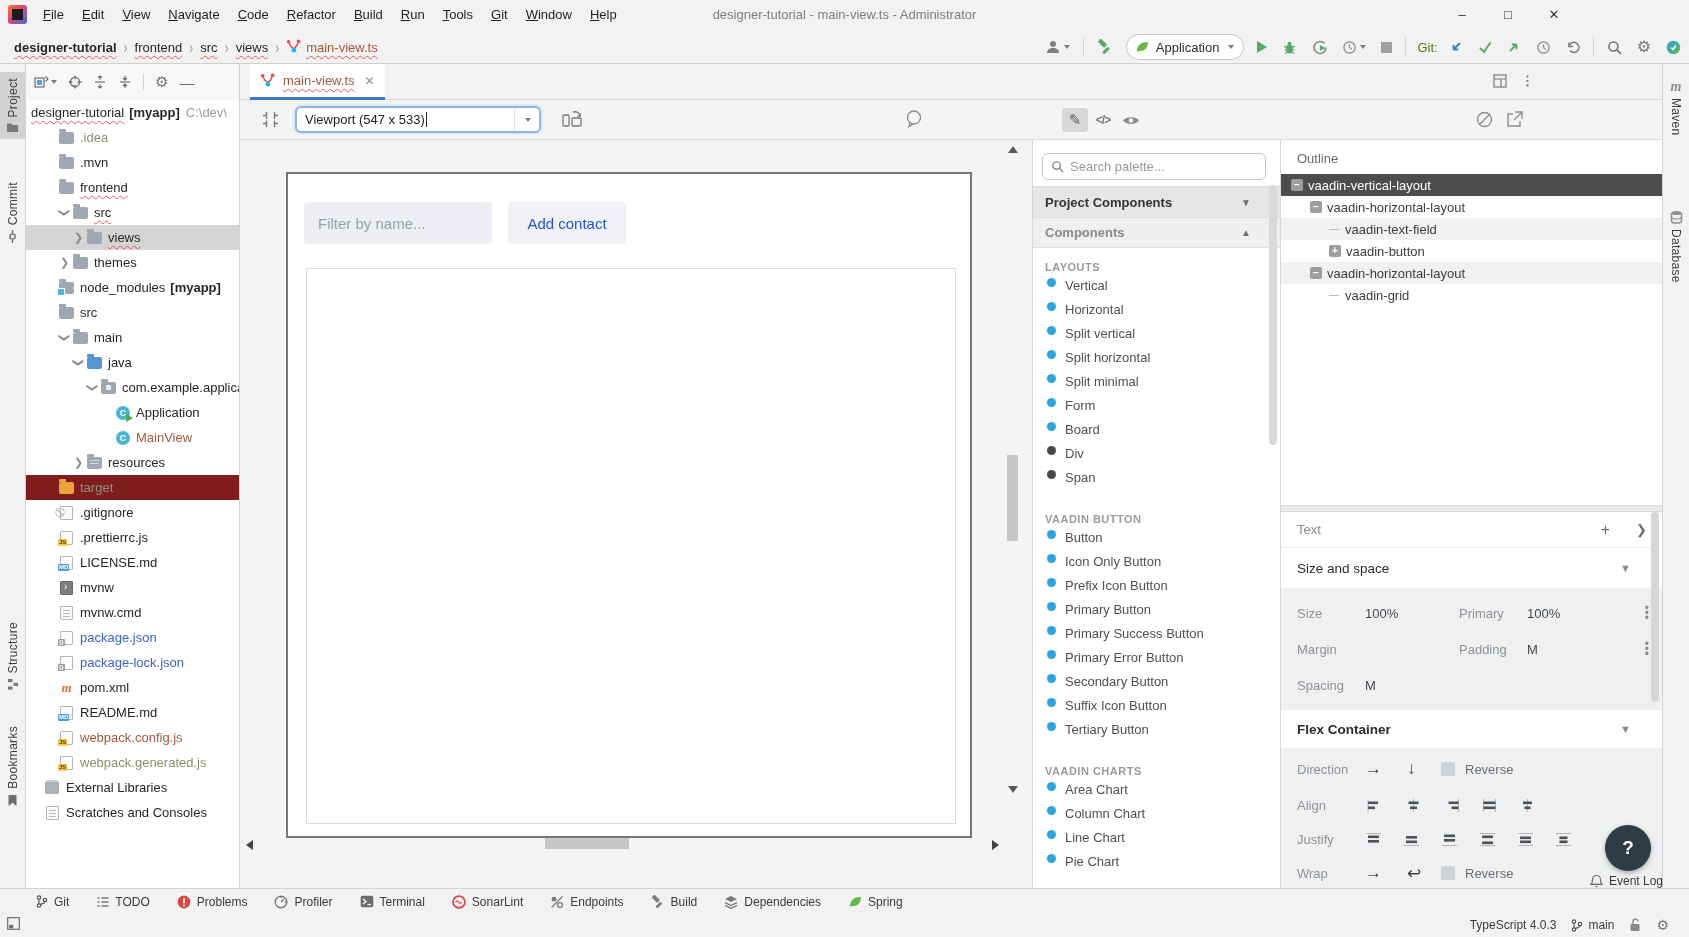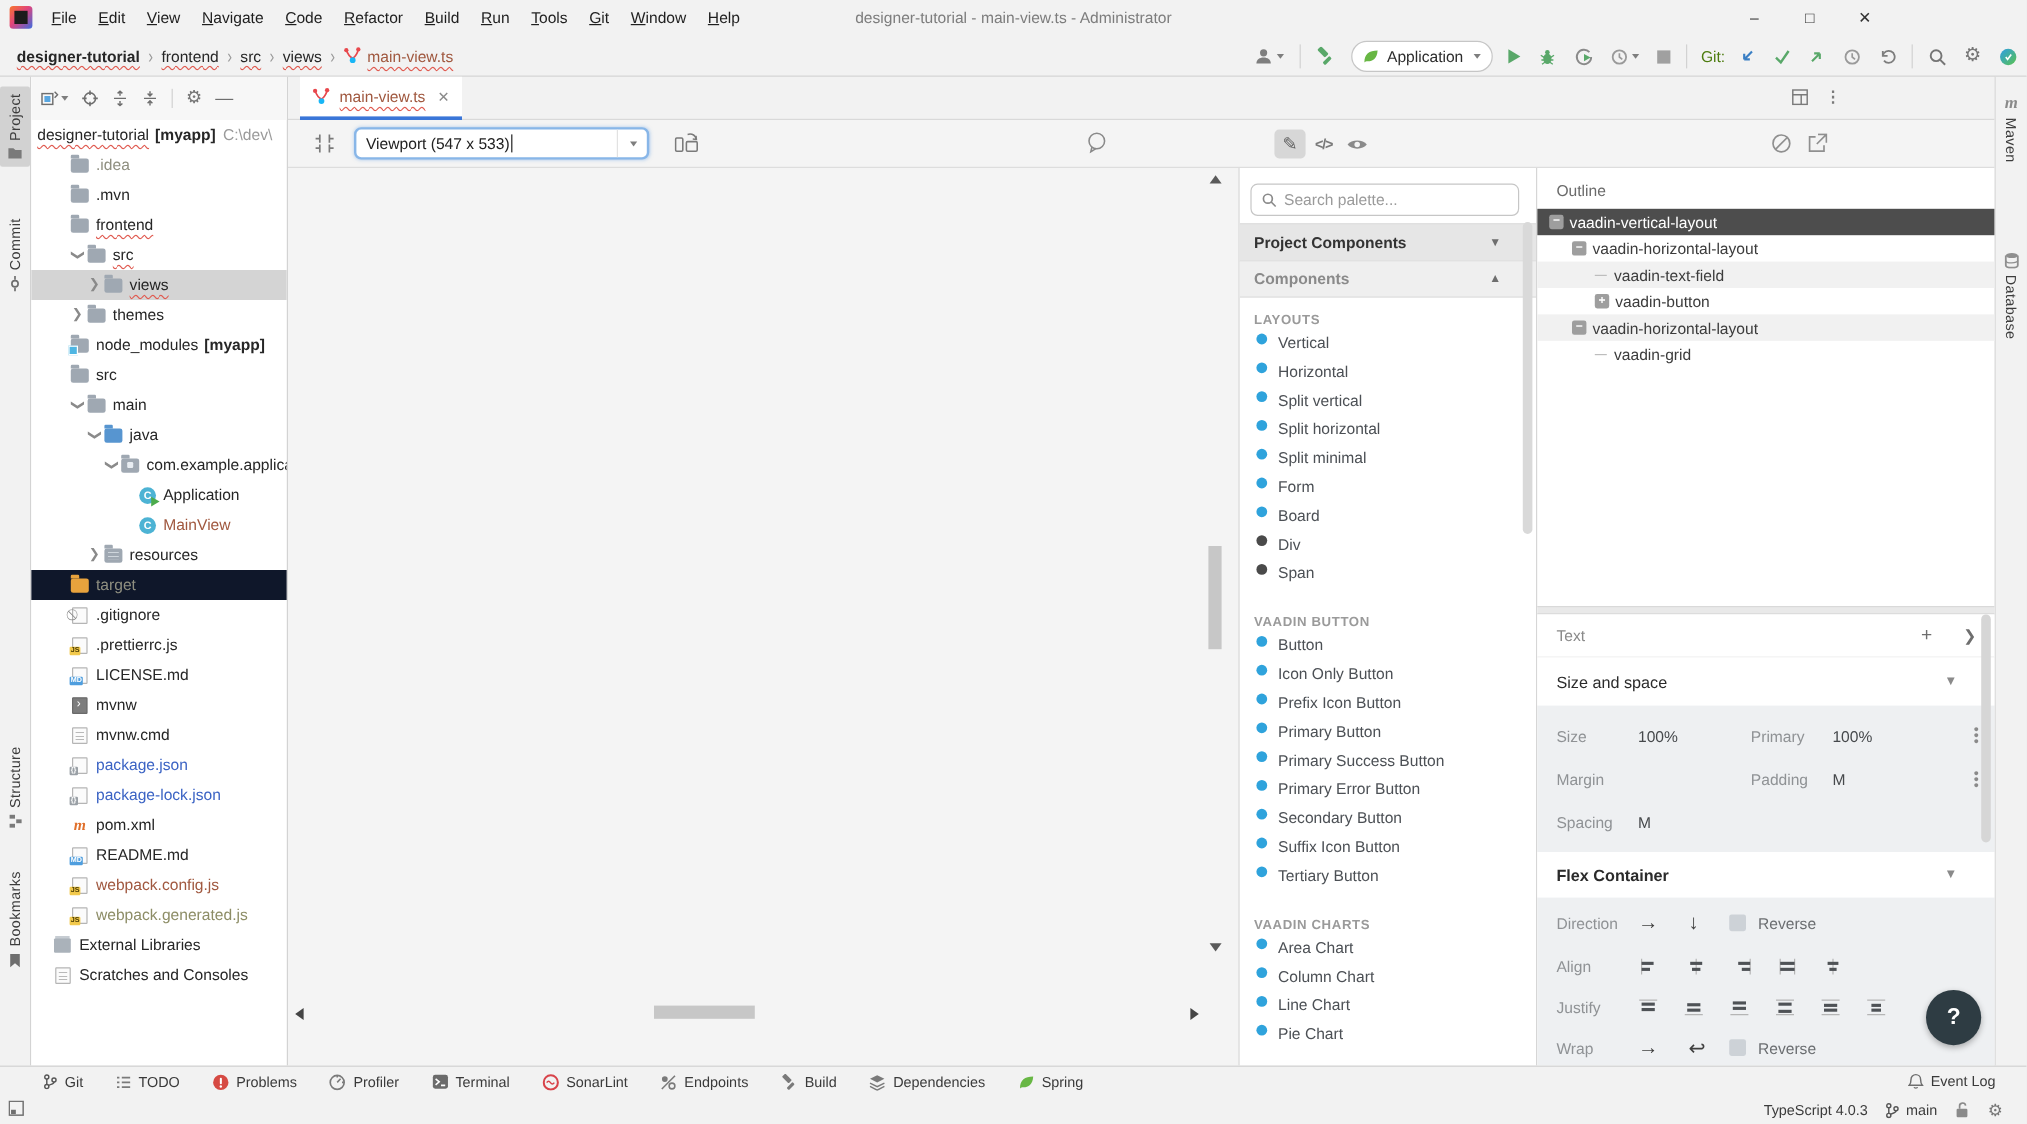--- a/index.html
+++ b/index.html
@@ -45,21 +45,21 @@
 .striptab .vt{writing-mode:vertical-rl;transform:rotate(180deg);font-size:12px;color:#3c3c3c;letter-spacing:.3px}
 .striptab.right .vt{transform:none}
 .striptab.active{background:#d2d2d2}
 
 #project{left:26px;top:64px;width:214px;height:824px;background:#fff;border-right:1px solid #d3d3d3;overflow:hidden}
 #projhead{height:36px;display:flex;align-items:center;gap:11px;padding:0 8px;background:#f7f7f7}
 #projhead .ph{display:flex;align-items:center}
 #tree{position:relative}
 .trow{display:flex;align-items:center;height:25px;white-space:nowrap;overflow:hidden;font-size:13px}
 .trow.sel{background:#d4d4d4}
-.trow.ybg{background:#0f172a}
+.trow.ybg{background:#7f1d1d}
 .chev{flex:none;width:13px;text-align:center;color:#8a8a8a;font-size:11px;line-height:11px}
 .chev.open{transform:rotate(90deg)}
 .tlabel{margin-left:1px}
 .tsuffix{font-weight:bold;margin-left:5px}
 .tpath{color:#9a9a9a;margin-left:6px}
 .c-dim{color:#8f8f80}.c-blue{color:#3b63c4}.c-rust{color:#a0583f}.c-olive{color:#8d8d66}
 
 .fi{flex:none;width:15px;height:12px;margin:0 5px 0 2px;position:relative;border-radius:2px}
 .fi.folder{background:#9fa8b2}.fi.folder:before{content:"";position:absolute;left:0;top:-3px;width:7px;height:3px;background:inherit;border-radius:1px 1px 0 0}
 .fi.blue{background:#5795d0}.fi.orange{background:#e8a33d}
@@ -157,21 +157,21 @@
 .fico{position:absolute;display:flex;align-items:center;justify-content:center}
 .dirarrow{font-size:17px;color:#3f3f3f}
 .pcheck{position:absolute;width:14px;height:14px;background:#cdd2d7;border-radius:2px}
 .prevlabel{position:absolute;color:#6b6e71;font-size:13px}
 #pscroll2{position:absolute;right:3px;top:372px;width:8px;height:190px;background:#d6d6d6;border-radius:4px}
 #helpbtn{position:absolute;left:324px;top:685px;width:46px;height:46px;border-radius:50%;background:#2e3c43;
   color:#fff;font-size:19px;font-weight:bold;display:flex;align-items:center;justify-content:center;box-shadow:0 2px 5px rgba(0,0,0,.3)}
 
 #bottombar{left:0;top:888px;width:1689px;height:26px;background:#f2f2f2;border-top:1px solid #d2d2d2;display:flex;align-items:center;gap:27px;padding-left:36px}
 .bitem{display:flex;align-items:center;gap:6px;font-size:12px;color:#3a3a3a}
-#eventlog{position:absolute;right:26px;top:888px;height:26px;display:flex;align-items:center;gap:6px;font-size:12px;color:#3a3a3a}
+#eventlog{position:absolute;right:26px;top:868px;height:26px;display:flex;align-items:center;gap:6px;font-size:12px;color:#3a3a3a}
 #statusbar{left:0;top:914px;width:1689px;height:23px;background:#f2f2f2}
 #statusleft{position:absolute;left:7px;top:3px}
 #statusright{position:absolute;right:20px;top:0;height:22px;display:flex;align-items:center;gap:15px;font-size:12px;color:#3c3c3c}
 .sitem{display:flex;align-items:center;gap:5px}
 </style>
 </head>
 <body>
 
 <div id="root">
 
@@ -641,20 +641,25 @@
     </span>
     <span class="abs" style="left:1266px;top:11px">
       <svg width="17" height="17" fill="none" stroke="#8f8f8f" stroke-width="1.4">
           <path d="M7 3H2v12h12v-5"></path>
           <path d="M9 1h7v7M16 1L8 9"></path>
         </svg>
     </span>
   </div>
 
   <div id="canvas" class="abs">
+    <div id="card">
+      <input id="filterfield" readonly="" placeholder="Filter by name..." style="">
+      <button id="addbtn">Add contact</button>
+      <div id="gridbox"></div>
+    </div>
 
     <div class="sb-v" style="left:766px;top:0;height:748px">
       <span class="arr up" style="left:2px;top:6px"></span>
       <div class="sb-thumb" style="left:1px;top:315px;width:11px;height:86px"></div>
       <span class="arr down" style="left:2px;top:646px"></span>
     </div>
 
     <div>
       <span class="arr-h left" style="left:6px;top:700px"></span>
       <div class="sb-thumb" style="left:305px;top:698px;width:84px;height:11px;position:absolute"></div>

